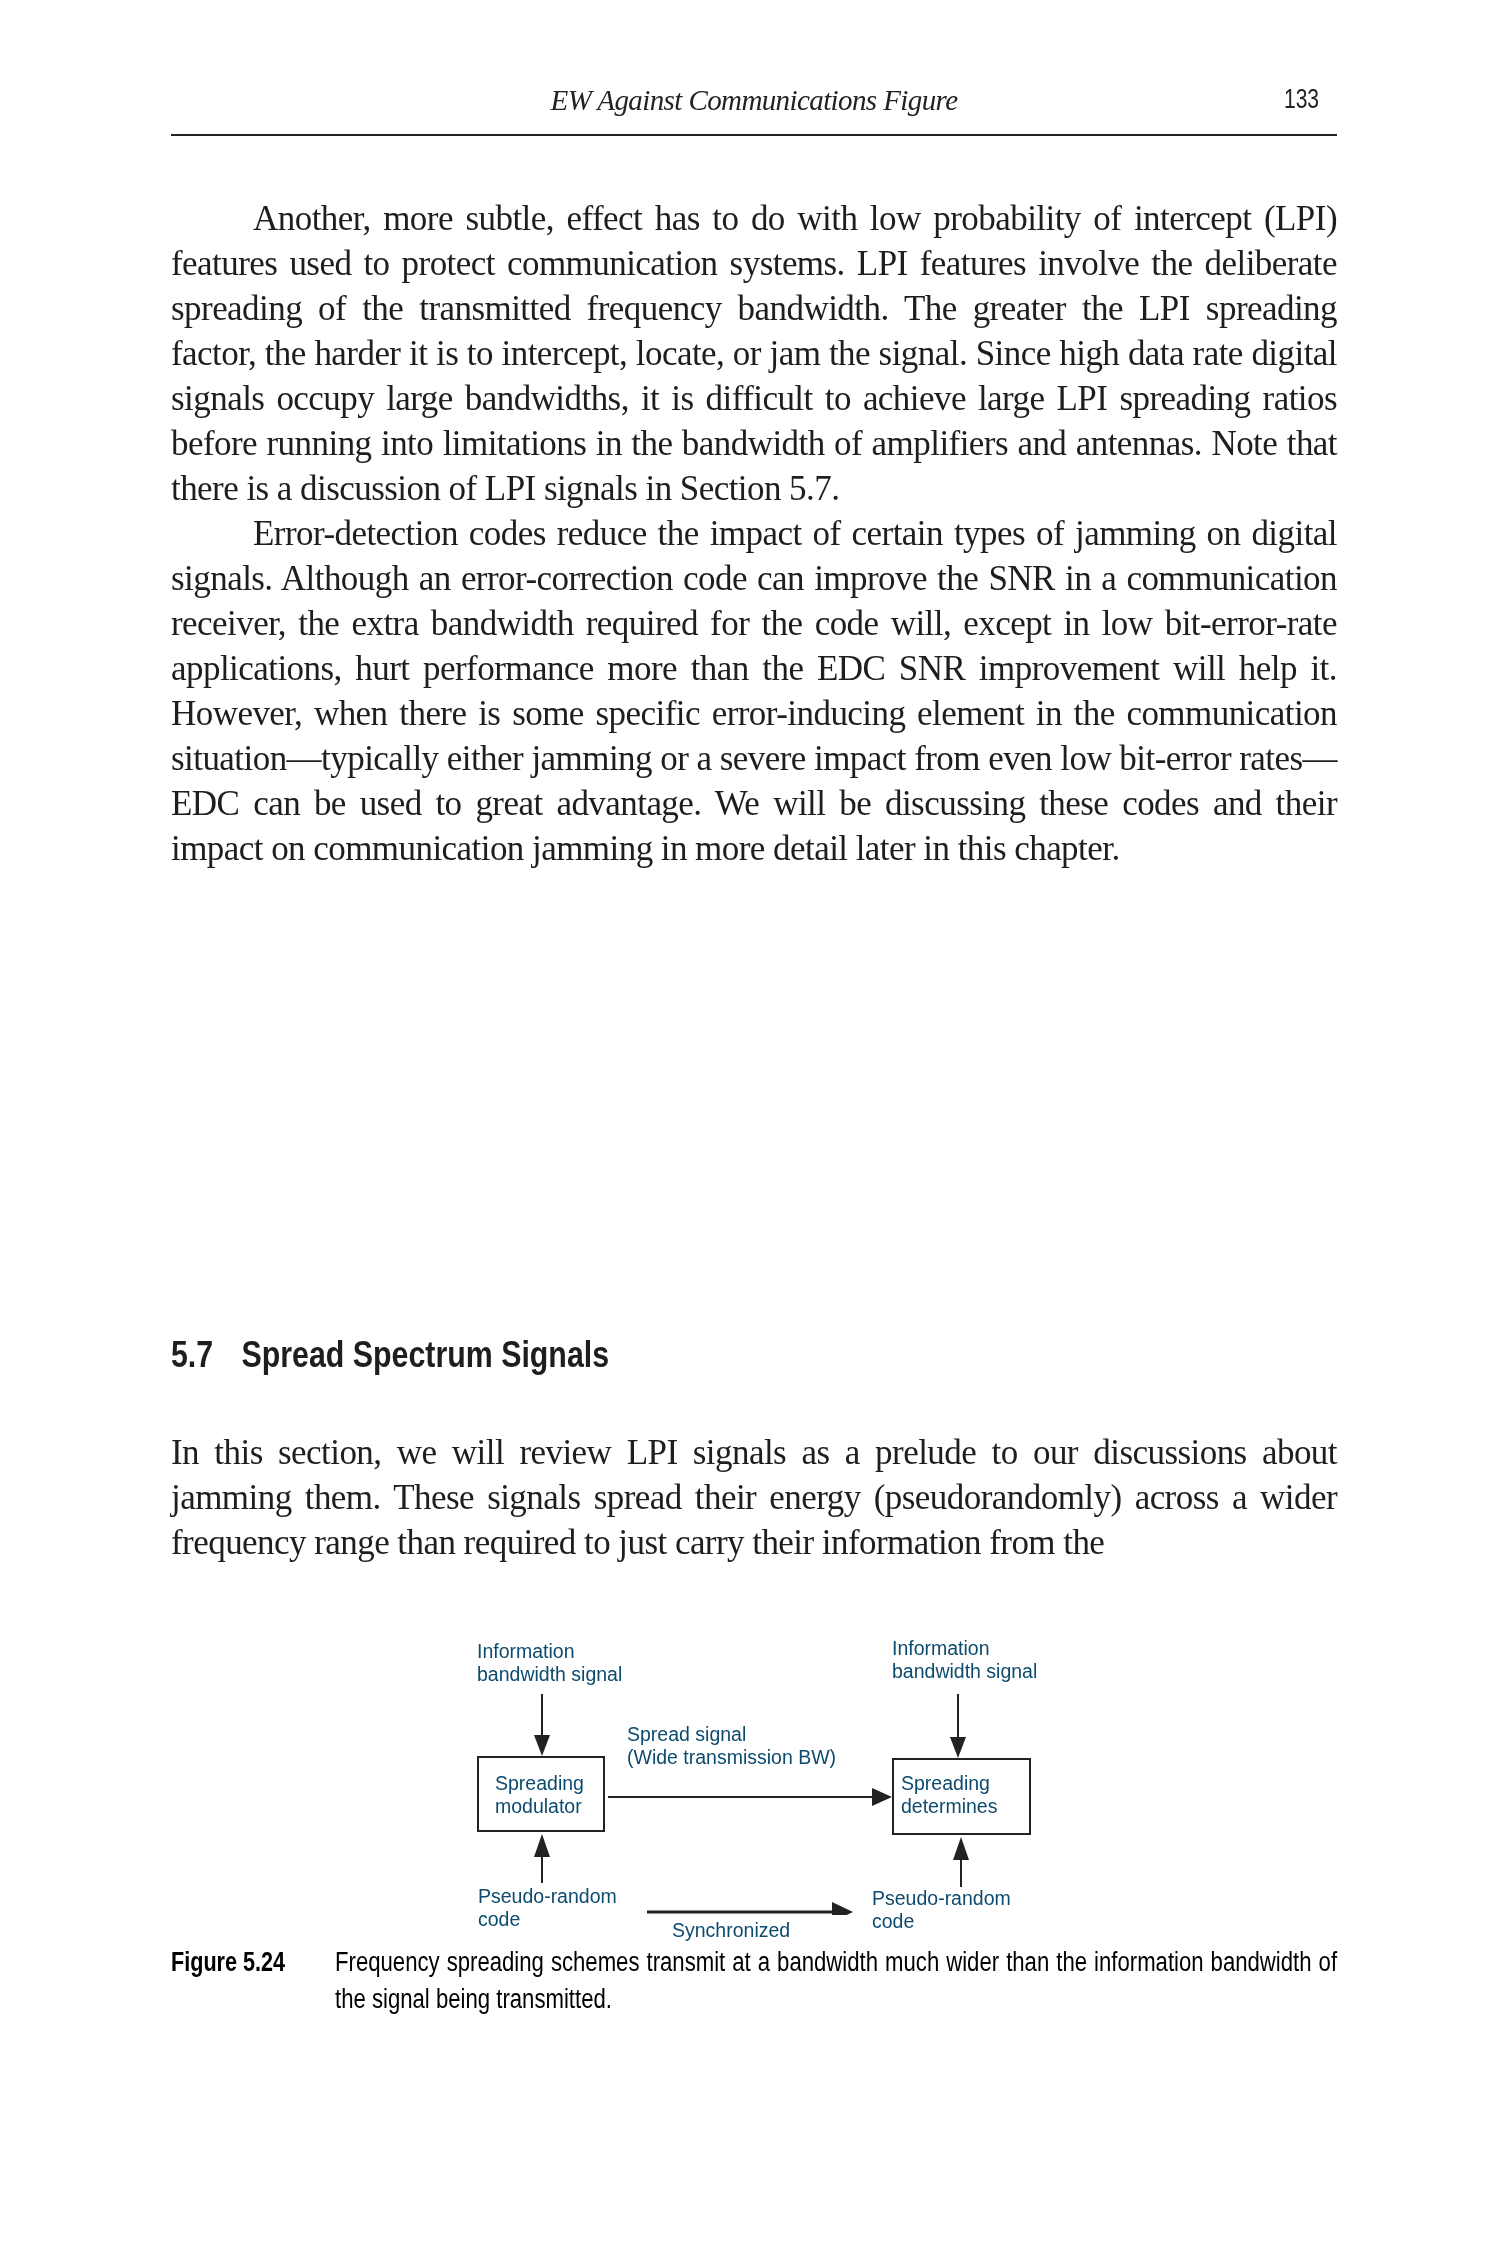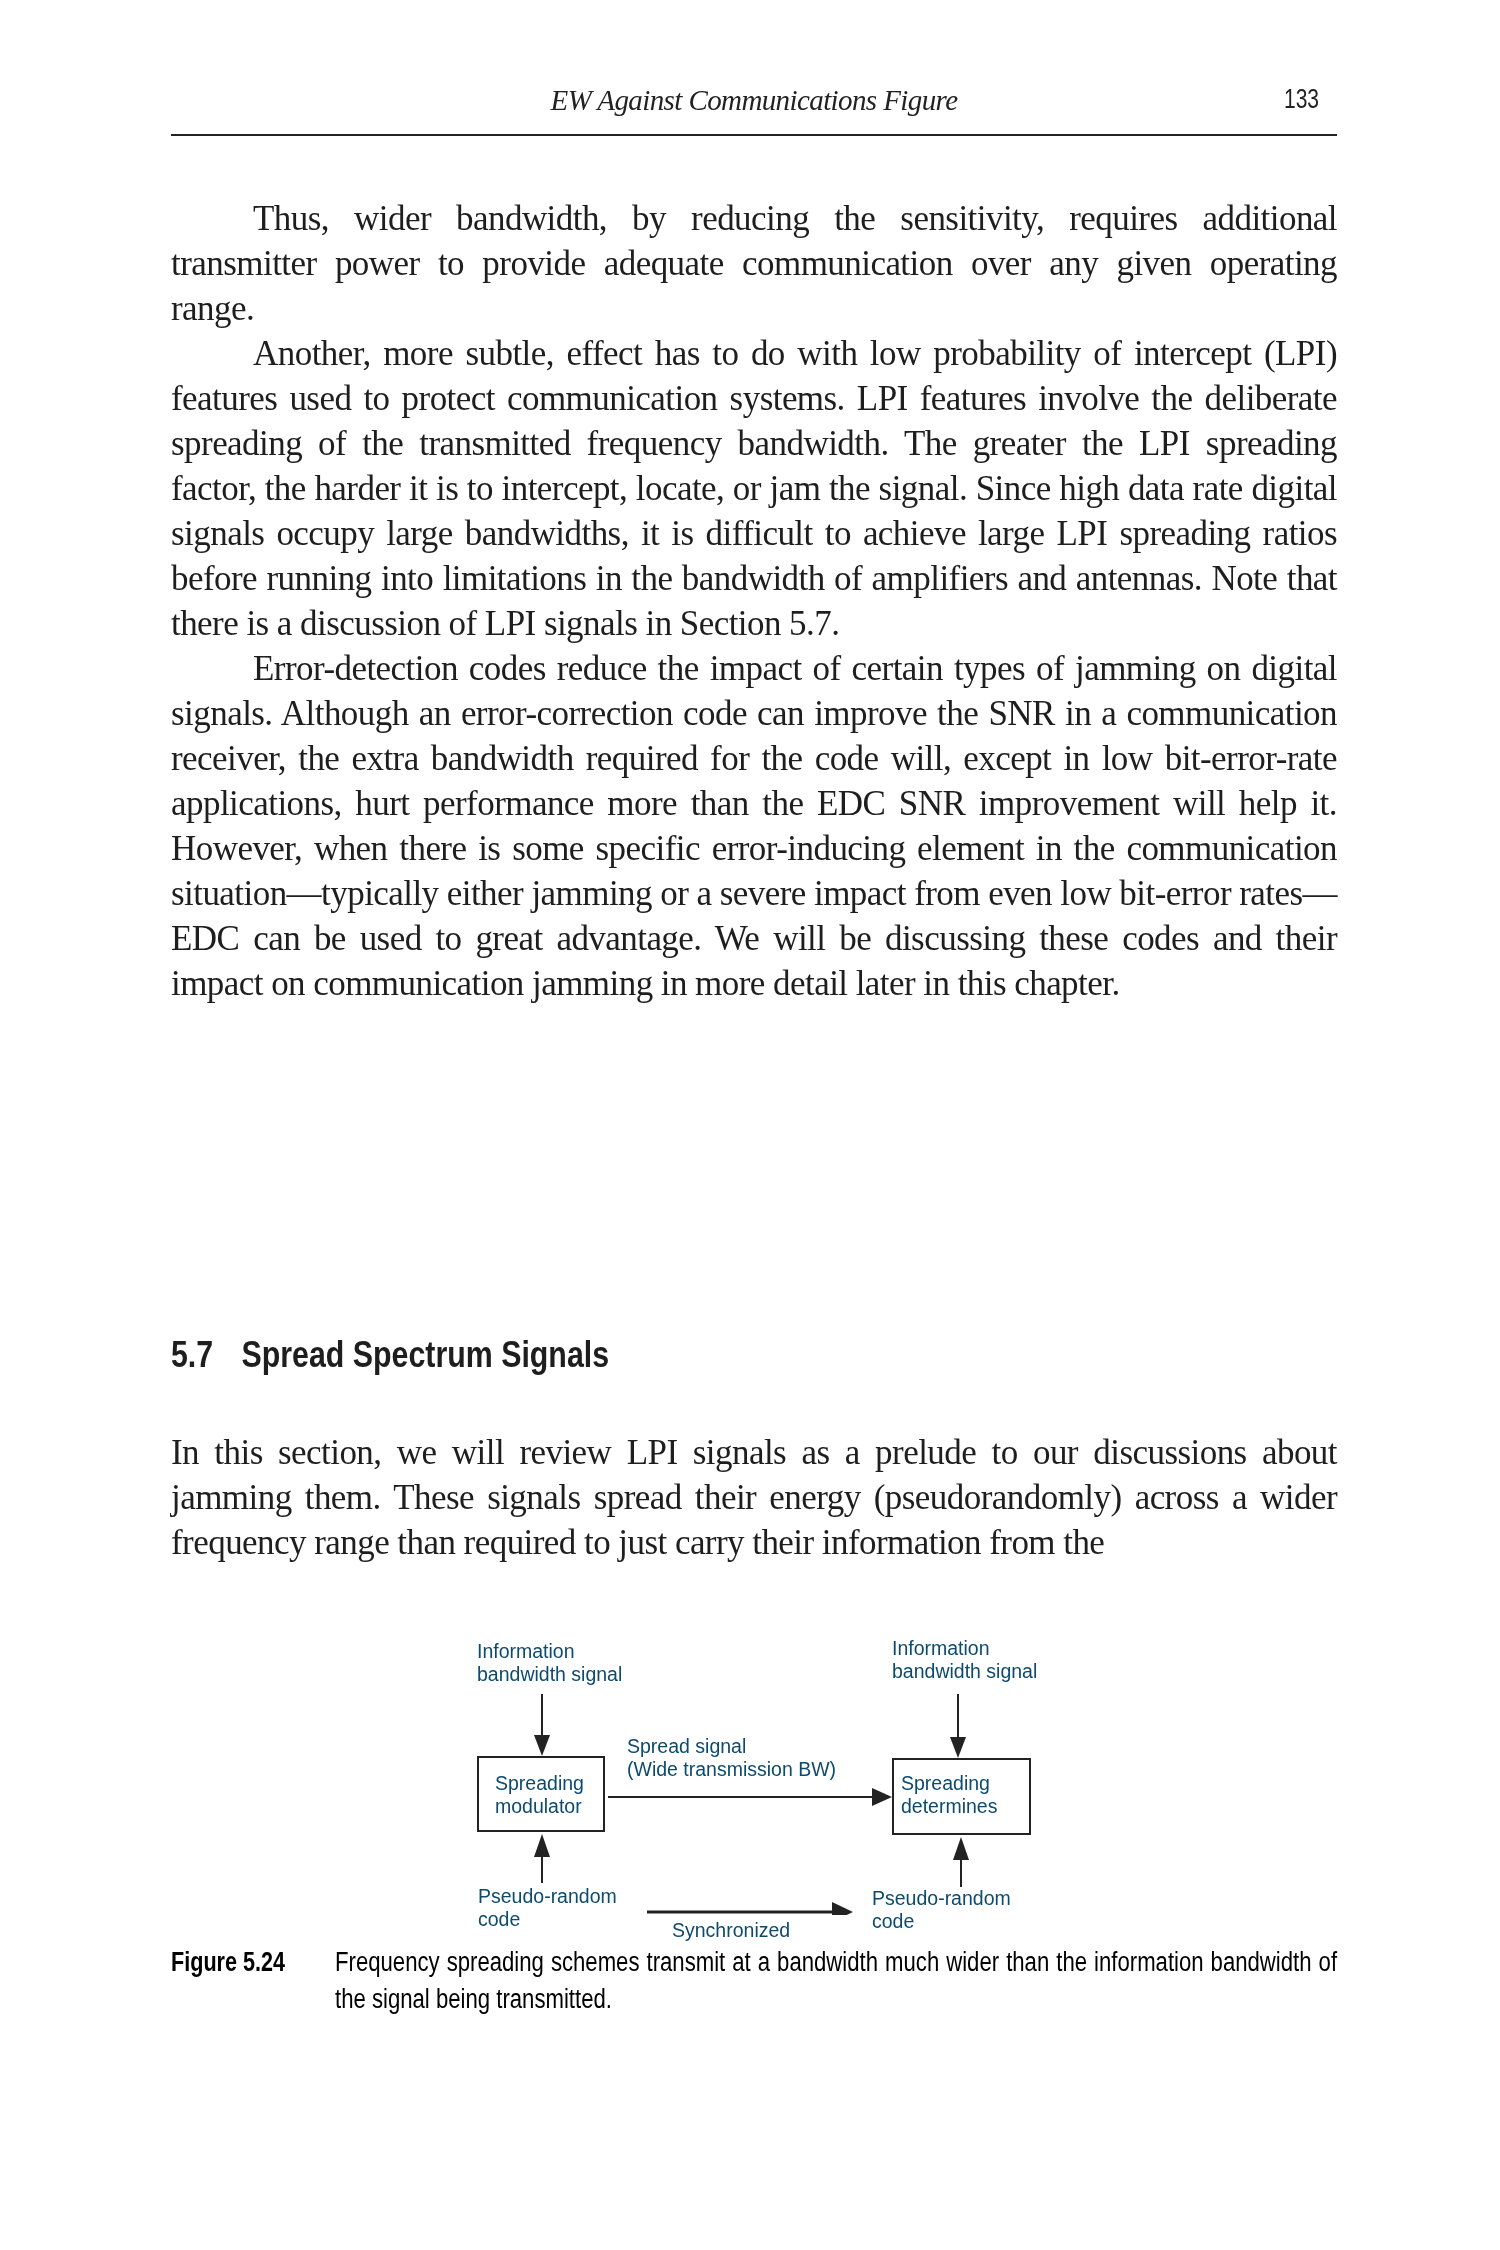--- a/index.html
+++ b/index.html
@@ -23,21 +23,20 @@
 </style>
 </head>
 <body>
 
 <div class="header">
   <div class="running-title">EW Against Communications Figure</div>
   <div class="page-num">133</div>
 </div>
 
 <div class="body-text" id="p-top">
-  <p class="para indent">Thus, wider bandwidth, by reducing the sensitivity, requires additional transmitter power to provide adequate communication over any given operating range.</p>
   <p class="para indent">Another, more subtle, effect has to do with low probability of intercept (LPI) features used to protect communication systems. LPI features involve the deliberate spreading of the transmitted frequency bandwidth. The greater the LPI spreading factor, the harder it is to intercept, locate, or jam the signal. Since high data rate digital signals occupy large bandwidths, it is difficult to achieve large LPI spreading ratios before running into limitations in the bandwidth of amplifiers and antennas. Note that there is a discussion of LPI signals in Section 5.7.</p>
   <p class="para indent">Error-detection codes reduce the impact of certain types of jamming on digital signals. Although an error-correction code can improve the SNR in a communication receiver, the extra bandwidth required for the code will, except in low bit-error-rate applications, hurt performance more than the EDC SNR improvement will help it. However, when there is some specific error-inducing element in the communication situation—typically either jamming or a severe impact from even low bit-error rates—EDC can be used to great advantage. We will be discussing these codes and their impact on communication jamming in more detail later in this chapter.</p>
 </div>
 
 <div class="section-heading">
   <span class="num">5.7</span><span>Spread Spectrum Signals</span>
 </div>
 
 <div class="body-text" id="p-section">
   <p class="para">In this section, we will review LPI signals as a prelude to our discussions about jamming them. These signals spread their energy (pseudorandomly) across a wider frequency range than required to just carry their information from the</p>
@@ -95,21 +94,21 @@
     </div>
   </div>
 
   <div class="fig-box" style="left:432px;top:143px;width:139px;height:77px">
     <div class="fig-label" style="left:7px;top:12px">
       <div>Spreading</div>
       <div>determines</div>
     </div>
   </div>
 
-  <div class="fig-label" style="left:167px;top:120px">
+  <div class="fig-label" style="left:167px;top:108px">
     <div>Spread signal</div>
     <div>(Wide transmission BW)</div>
   </div>
 
   <div class="fig-label" style="left:18px;top:270px">
     <div>Pseudo-random</div>
     <div>code</div>
   </div>
   <div class="fig-label" style="left:412px;top:272px">
     <div>Pseudo-random</div>

